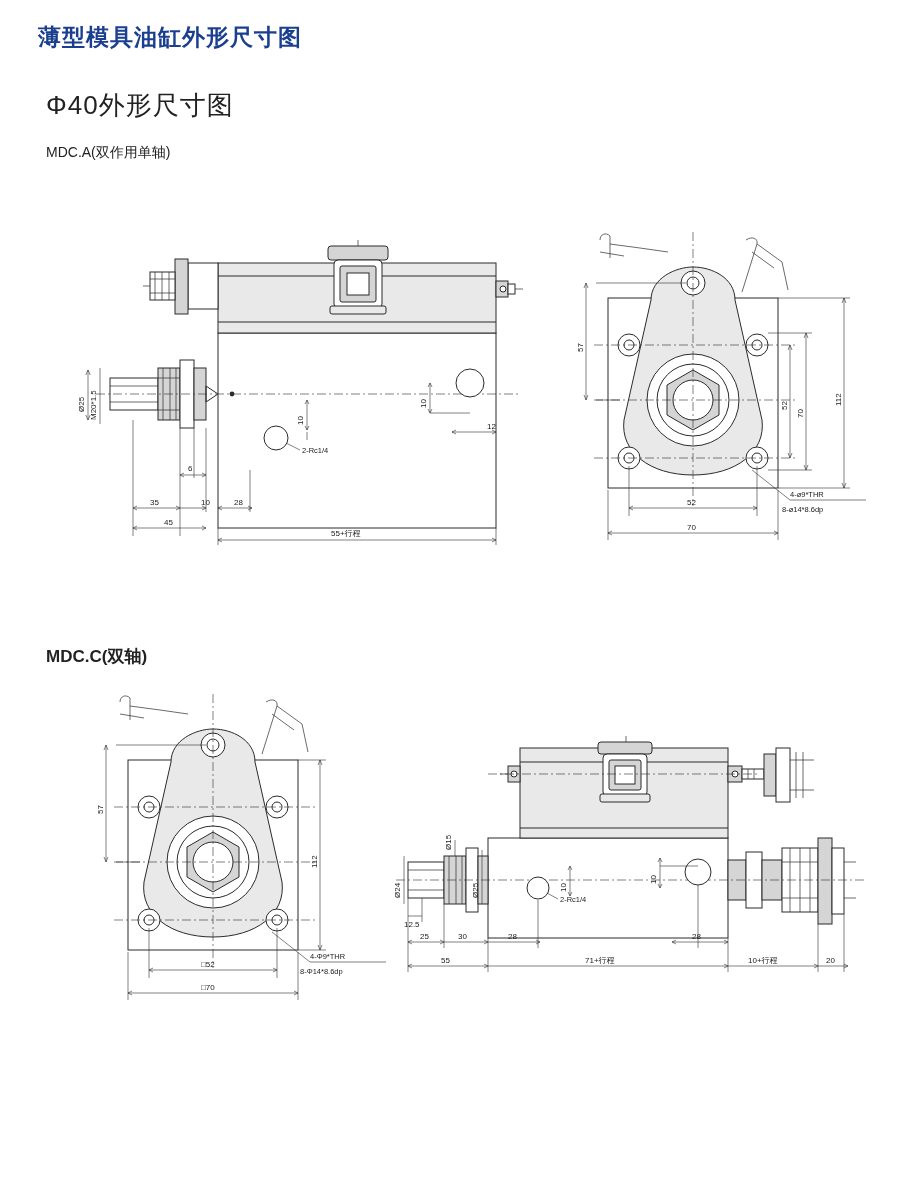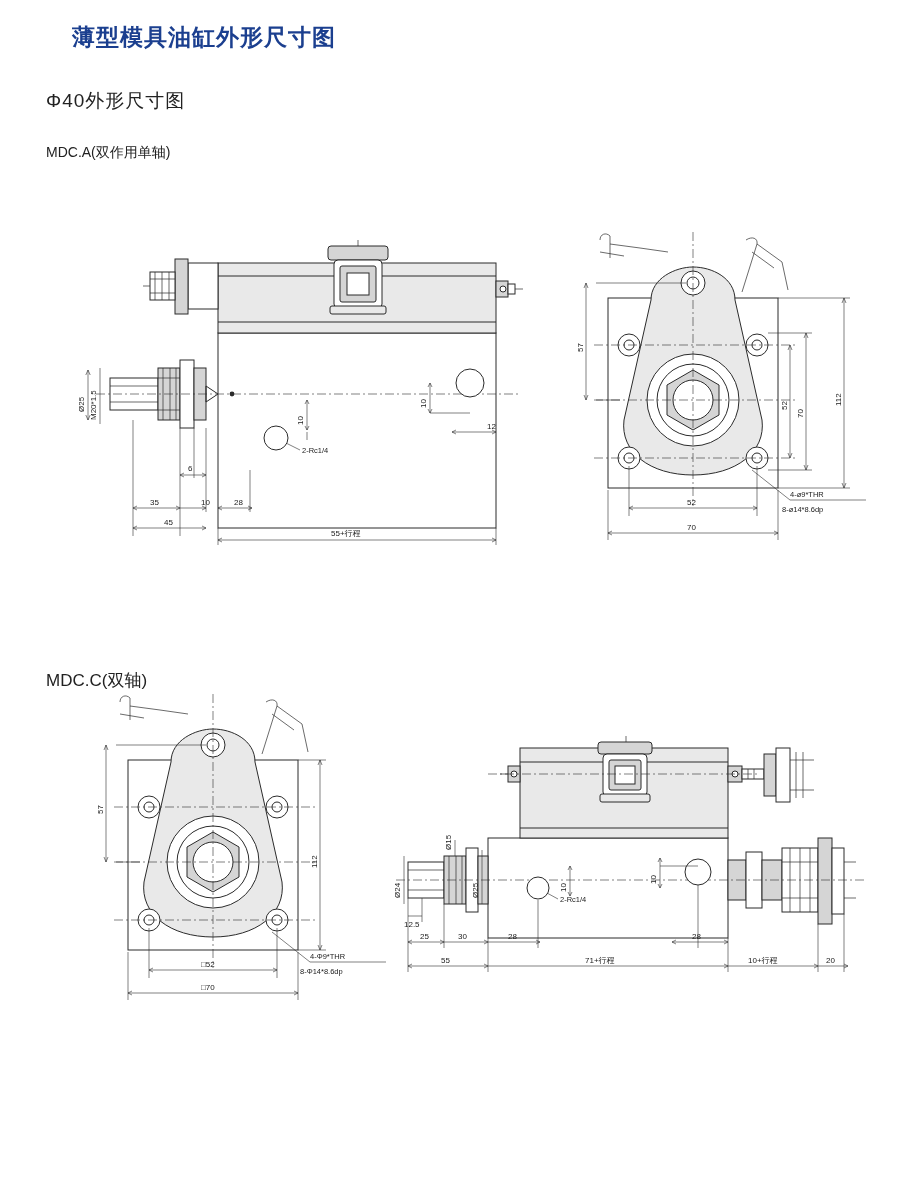--- a/index.html
+++ b/index.html
@@ -6,33 +6,33 @@
   body{
     width:900px;height:1188px;background:#ffffff;
     font-family:"Liberation Sans","DejaVu Sans",sans-serif;
     color:#1a1a1a;position:relative;overflow:hidden;
   }
   .page{position:relative;width:900px;height:1188px;}
 
   
   .title{
     position:absolute;left:38px;top:22px;
-    font-size:23px;font-weight:bold;color:#1b3f8f;letter-spacing:1px;margin-left:34px;
+    font-size:23px;font-weight:bold;color:#1b3f8f;letter-spacing:1px;
   }
   .subtitle{
     position:absolute;left:46px;top:88px;
-    font-size:19px;color:#222;letter-spacing:1px;
+    font-size:26px;color:#222;letter-spacing:1px;
   }
   .model-a{
     position:absolute;left:46px;top:144px;
     font-size:14px;color:#222;
   }
   .model-c{
-    position:absolute;left:46px;top:669px;
-    font-size:17px;color:#222;
+    position:absolute;left:46px;top:645px;
+    font-size:17px;color:#222;font-weight:bold;
   }
 
   
   .canvas{position:absolute;left:0;top:0;width:900px;height:1188px;}
   svg{display:block;}
   .ln{stroke:#2b2b2b;stroke-width:1;fill:none;}
   .ln-t{stroke:#2b2b2b;stroke-width:0.7;fill:none;}
   .dim{stroke:#2b2b2b;stroke-width:0.6;fill:none;}
   .ctr{stroke:#2b2b2b;stroke-width:0.6;fill:none;stroke-dasharray:9 3 2 3;}
   .fillg{fill:#e9e9e9;stroke:#2b2b2b;stroke-width:1;}

